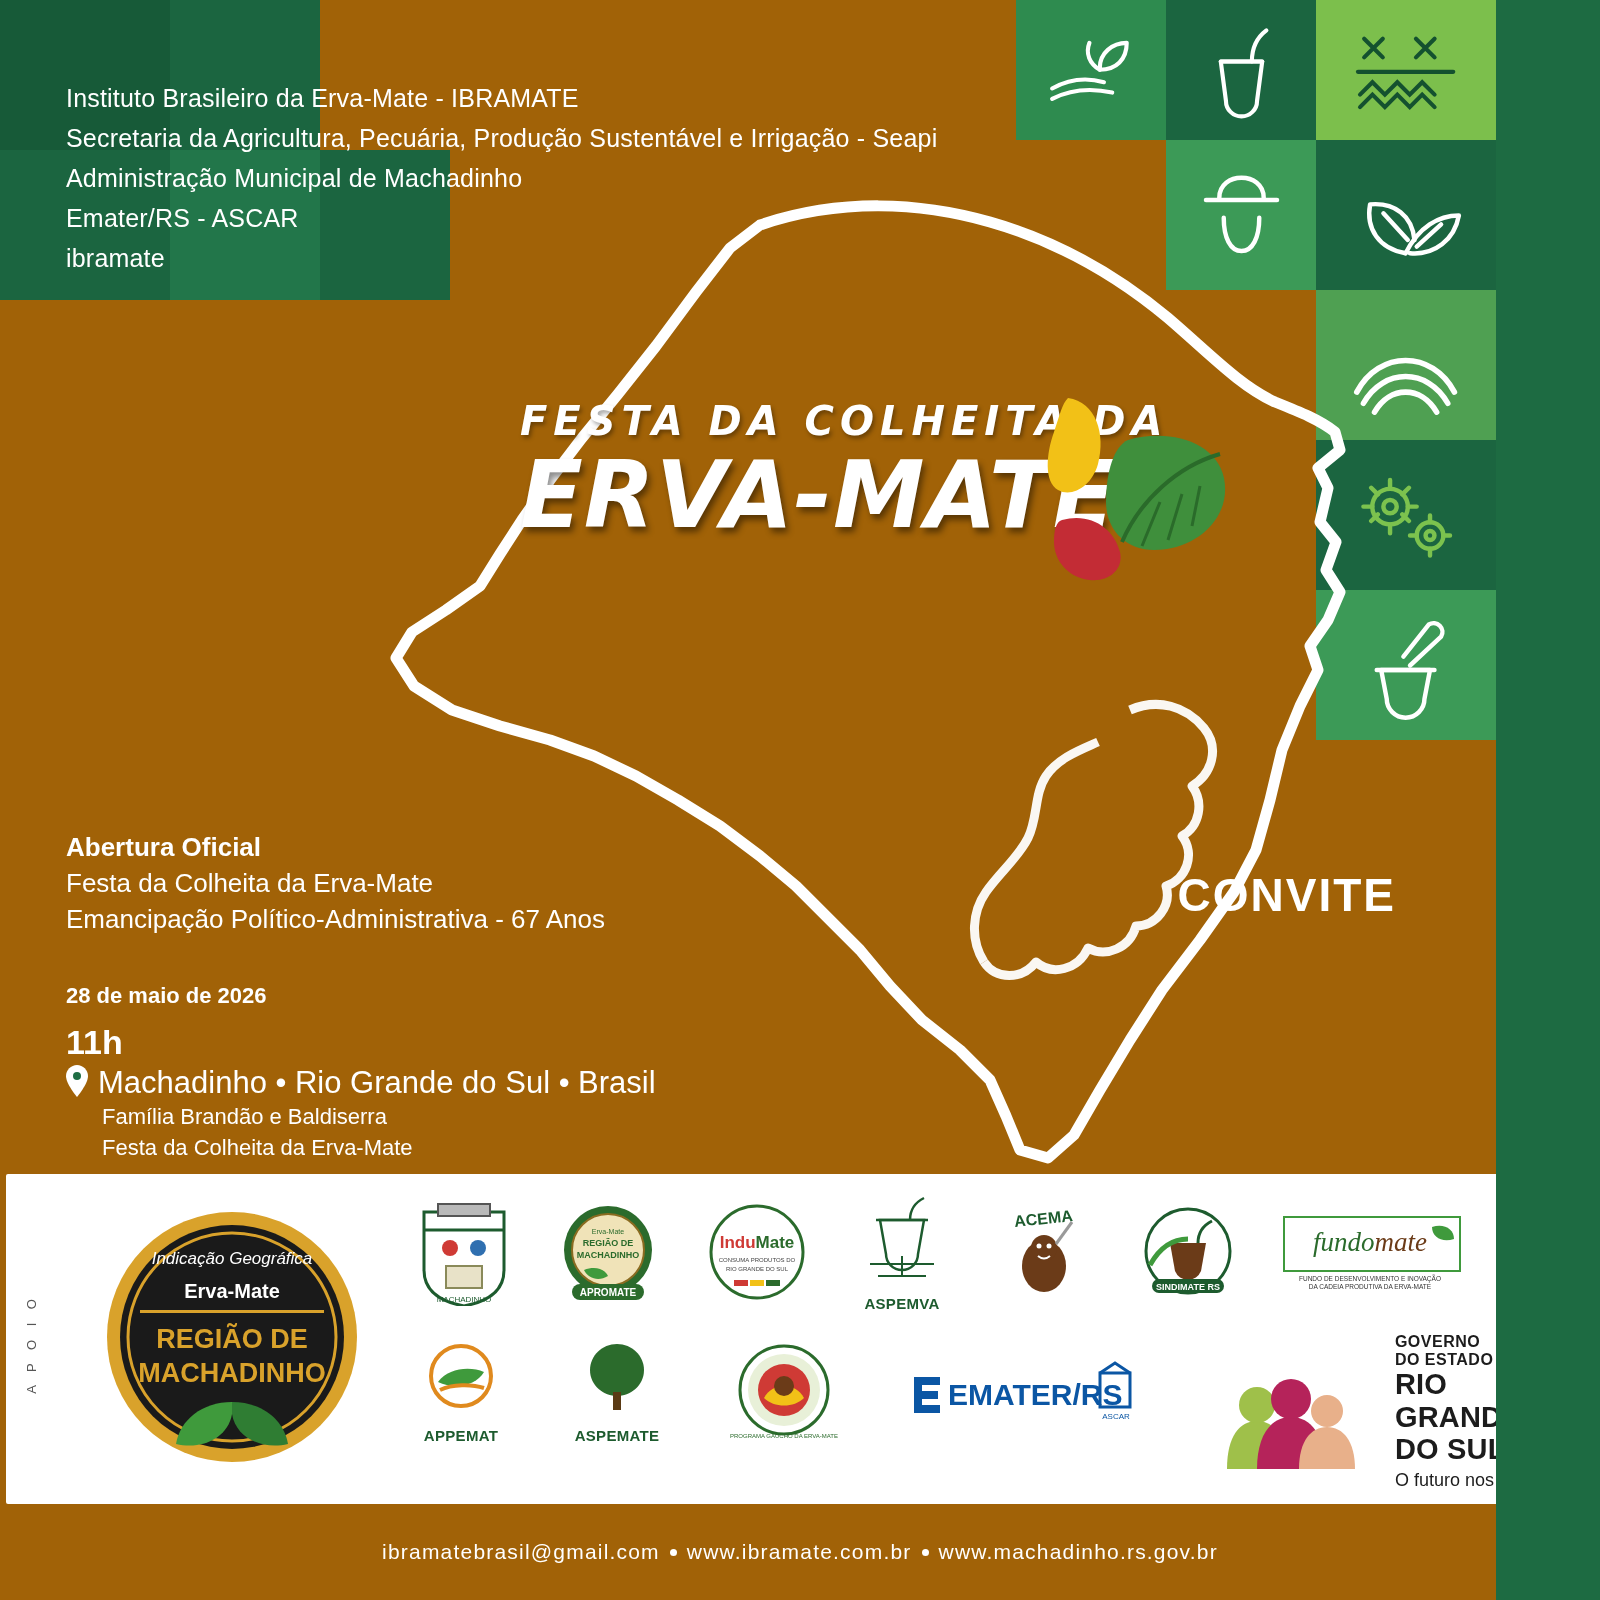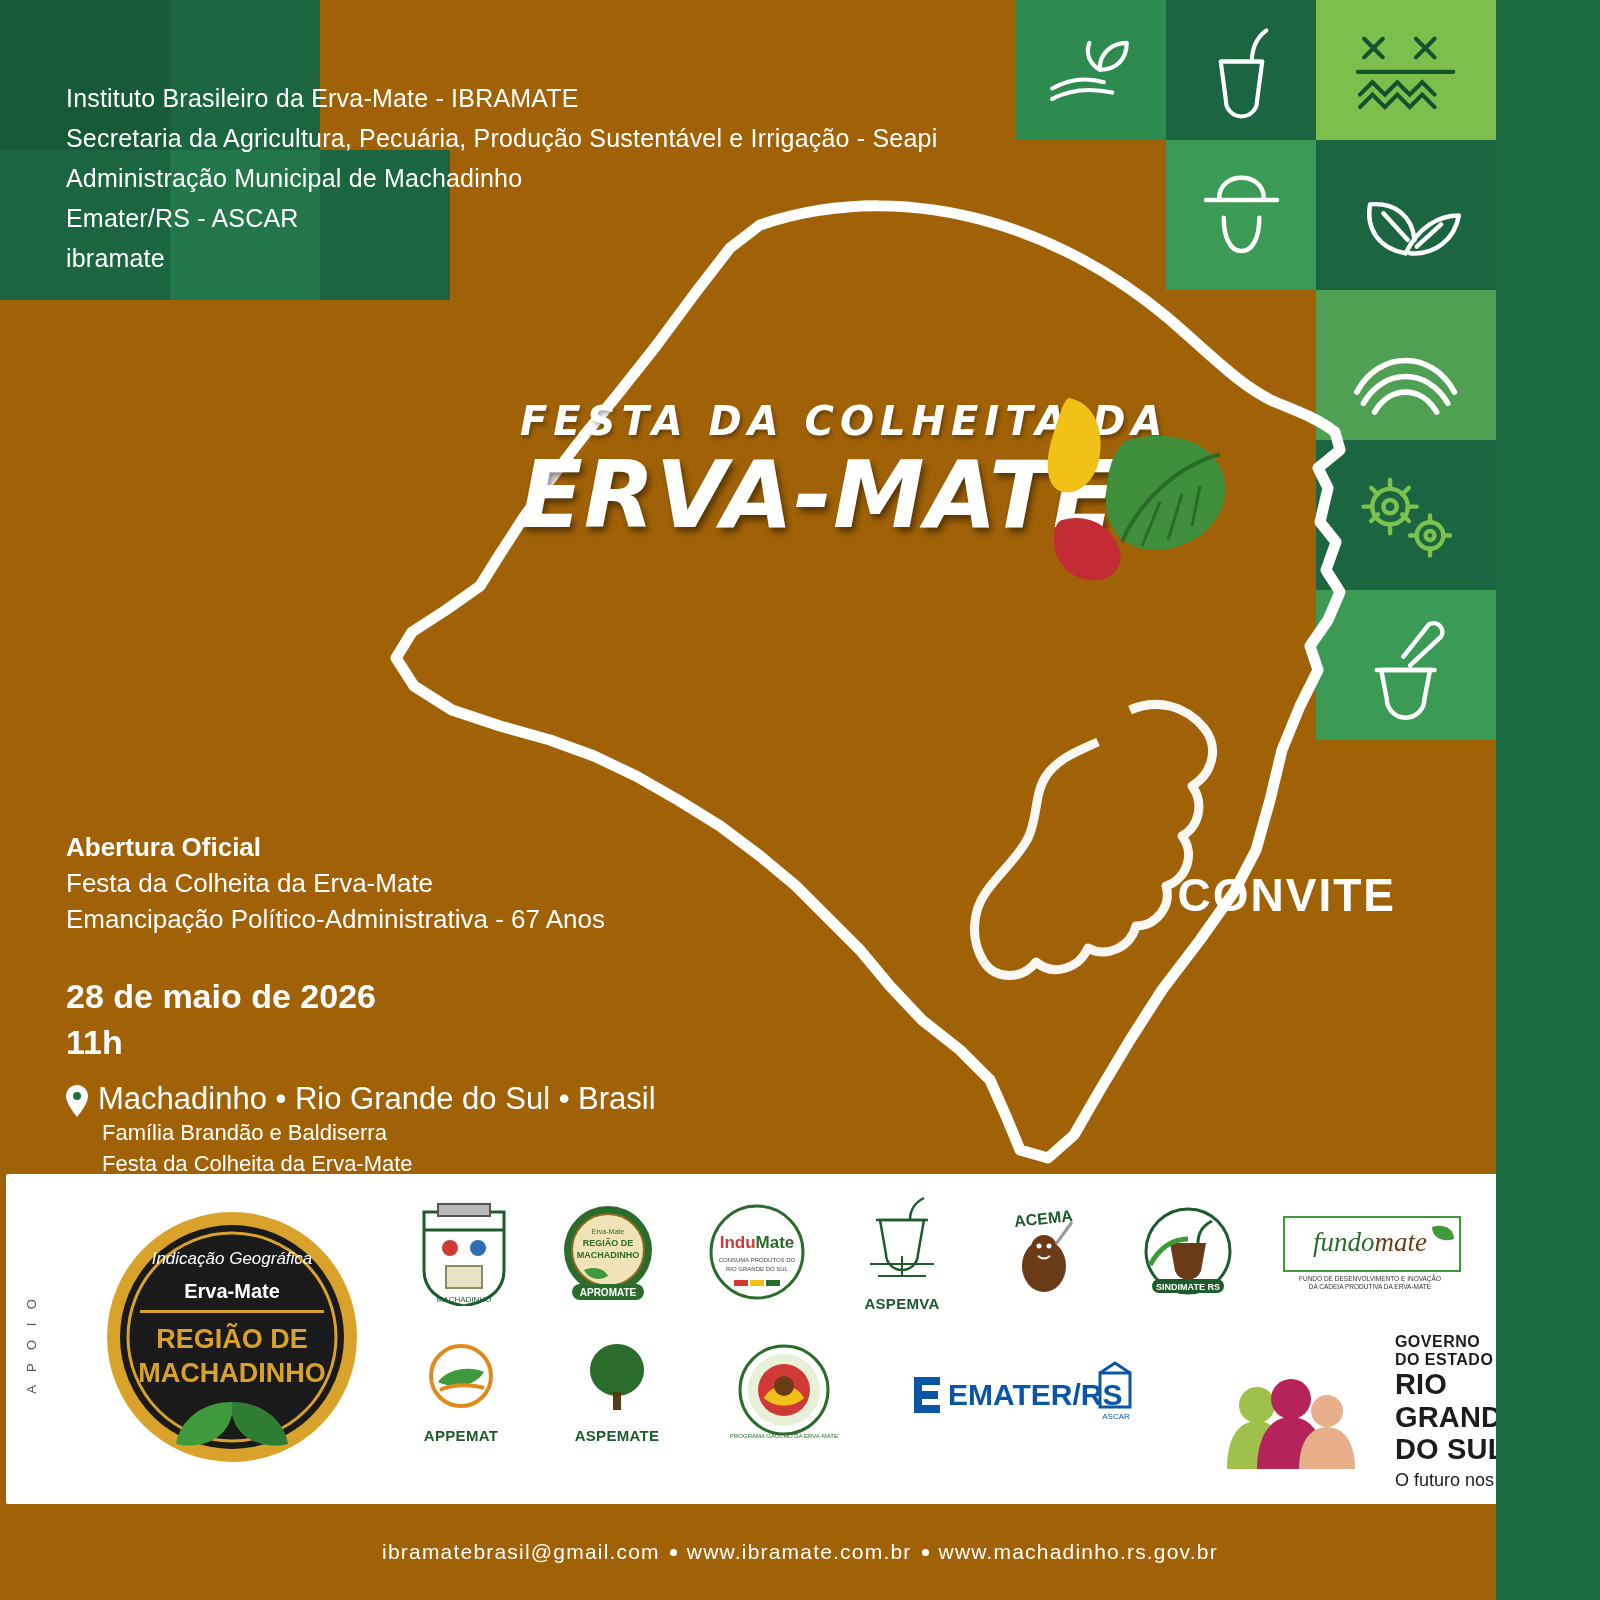--- a/index.html
+++ b/index.html
@@ -57,23 +57,23 @@
     font-family: "DejaVu Sans", sans-serif;
     text-shadow: 3px 5px 6px rgba(0,0,0,.45);
     margin-top: 4px;
   }
   .title-art { position: absolute; top: 380px; left: 1010px; width: 230px; height: 215px; }
 
   
   .info-block { position: absolute; top: 790px; left: 66px; color: #fff; }
   .info-block .lead { font-size: 26px; font-weight: bold; line-height: 36px; margin-top: 39px; }
   .info-block .sub { font-size: 26px; line-height: 36px; }
-  .date { font-size: 34px; font-weight: bold; margin-top: 36px; line-height: 46px; }
+  .date { font-size: 22px; font-weight: bold; margin-top: 36px; line-height: 46px; }
   .time { font-size: 34px; font-weight: bold; line-height: 46px; }
-  .place-row { display: flex; align-items: flex-end; gap: 10px; margin-top: 16px; }
+  .place-row { display: flex; align-items: flex-start; gap: 10px; margin-top: 0; }
   .place { font-size: 31px; }
   .pin { width: 22px; height: 32px; flex: 0 0 22px; }
   .venue { font-size: 22px; line-height: 31px; margin-left: 36px; }
 
   .convite {
     position: absolute; top: 868px; right: 100px;
     color: #fff; font-size: 46px; font-weight: bold; letter-spacing: 2px;
   }
 
   

